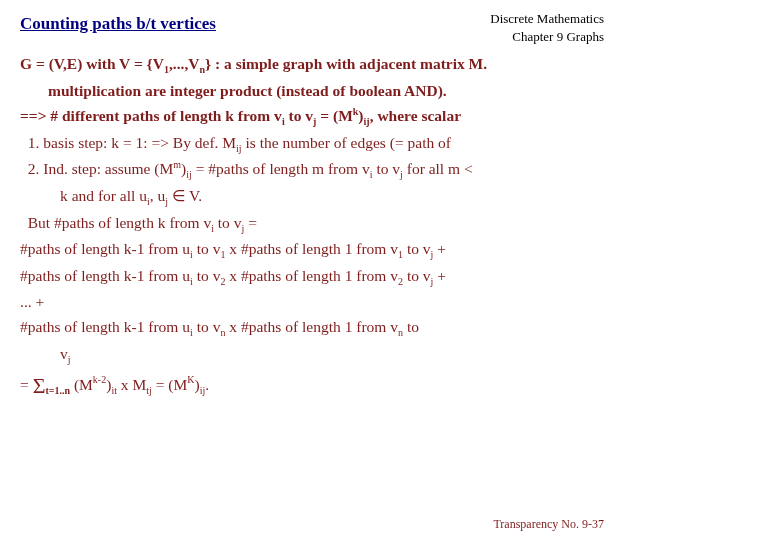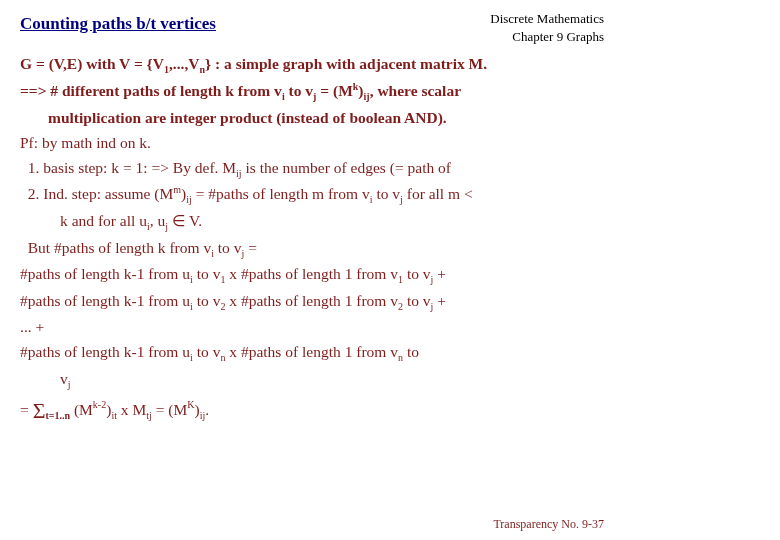--- a/index.html
+++ b/index.html
@@ -94,28 +94,27 @@
       <div>Discrete Mathematics</div>
       <div>Chapter 9 Graphs</div>
     </div>
   </div>
 
   <div class="content">
 
     <p class="bold-line">
       G = (V,E) with V = {V<sub>1</sub>,...,V<sub>n</sub>} : a simple graph with adjacent matrix M.
     </p>
+    <p class="bold-line indent">
+      multiplication are integer product (instead of boolean AND).
+    </p>
     <p class="bold-line">
       ==&gt; # different paths of length k from v<sub>i</sub> to v<sub>j</sub> = (M<sup>k</sup>)<sub>ij</sub>, where scalar
     </p>
-    <p class="bold-line indent">
-      multiplication are integer product (instead of boolean AND).
-    </p>
 
-    <p>Pf: by math ind on k.</p>
 
     <p>
       &nbsp;&nbsp;1. basis step: k = 1: =&gt; By def. M<sub>ij</sub> is the number of edges (= path of
     </p>
 
     <p>
       &nbsp;&nbsp;2. Ind. step: assume (M<sup>m</sup>)<sub>ij</sub> = #paths of length m from v<sub>i</sub> to v<sub>j</sub> for all m &lt;
     </p>
     <p class="indent2">
       k and for all u<sub>i</sub>, u<sub>j</sub> ∈ V.

